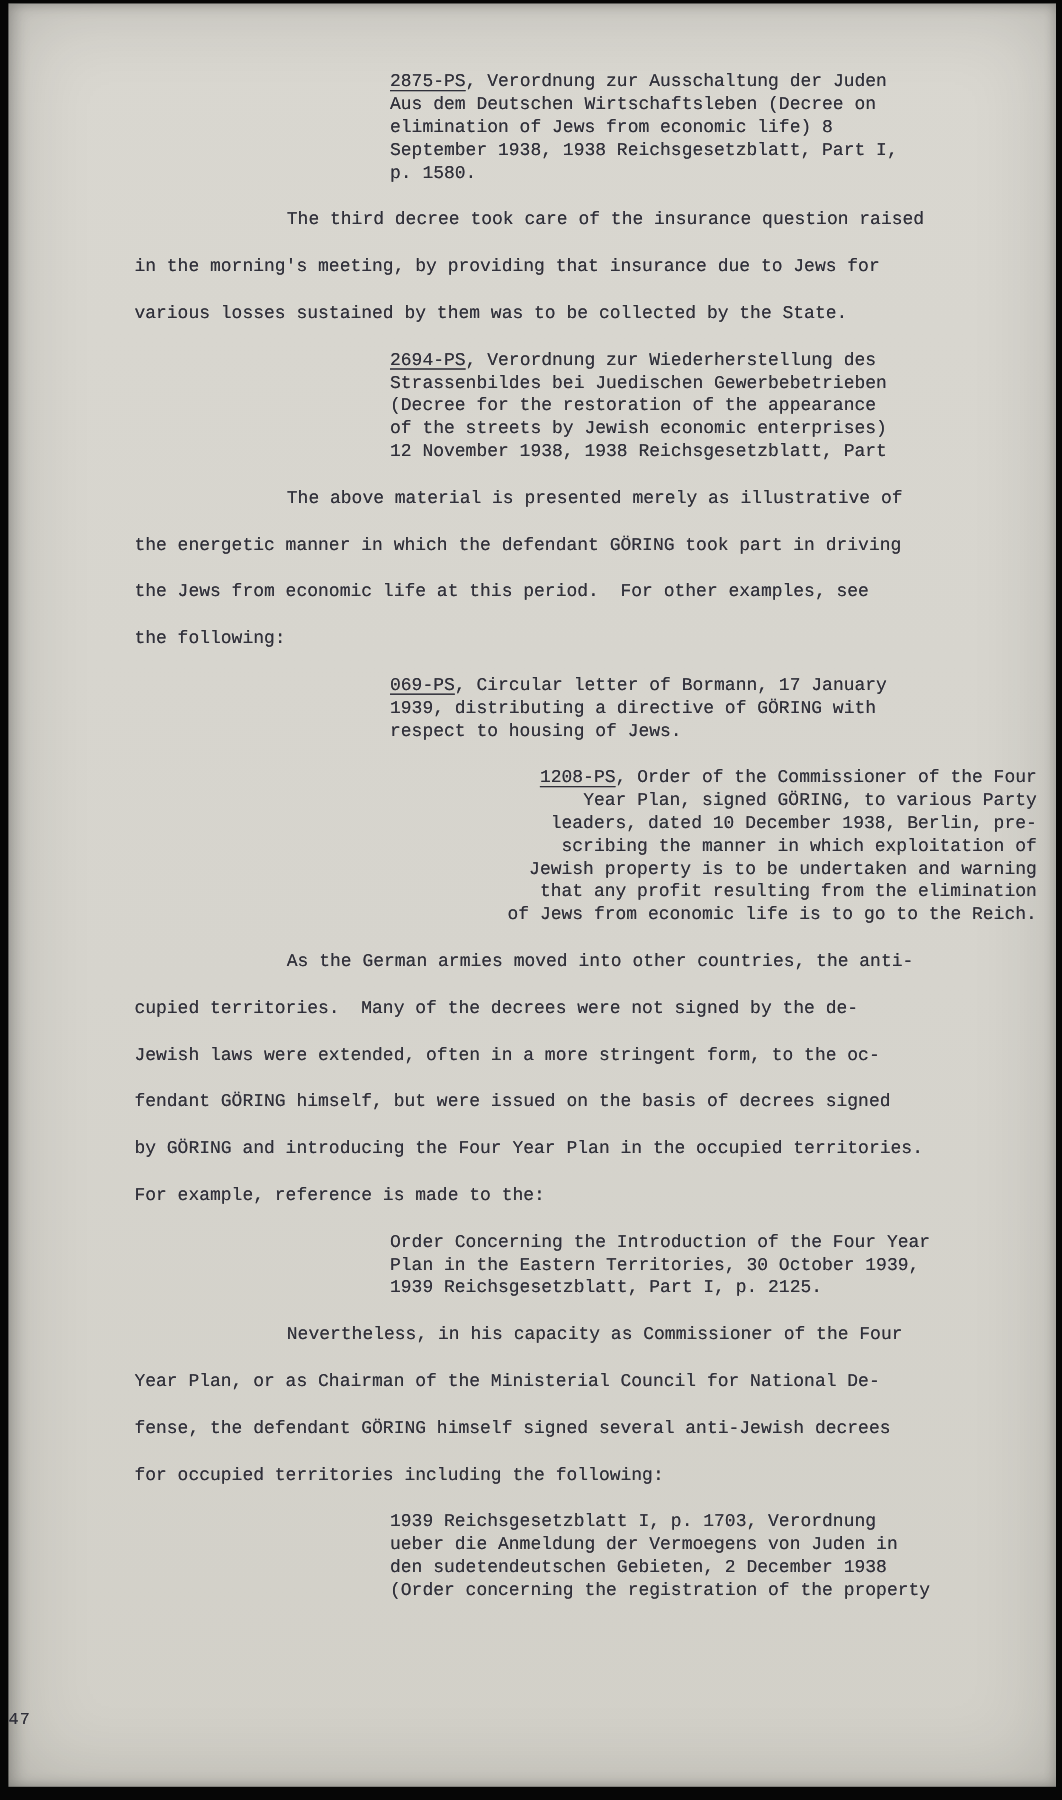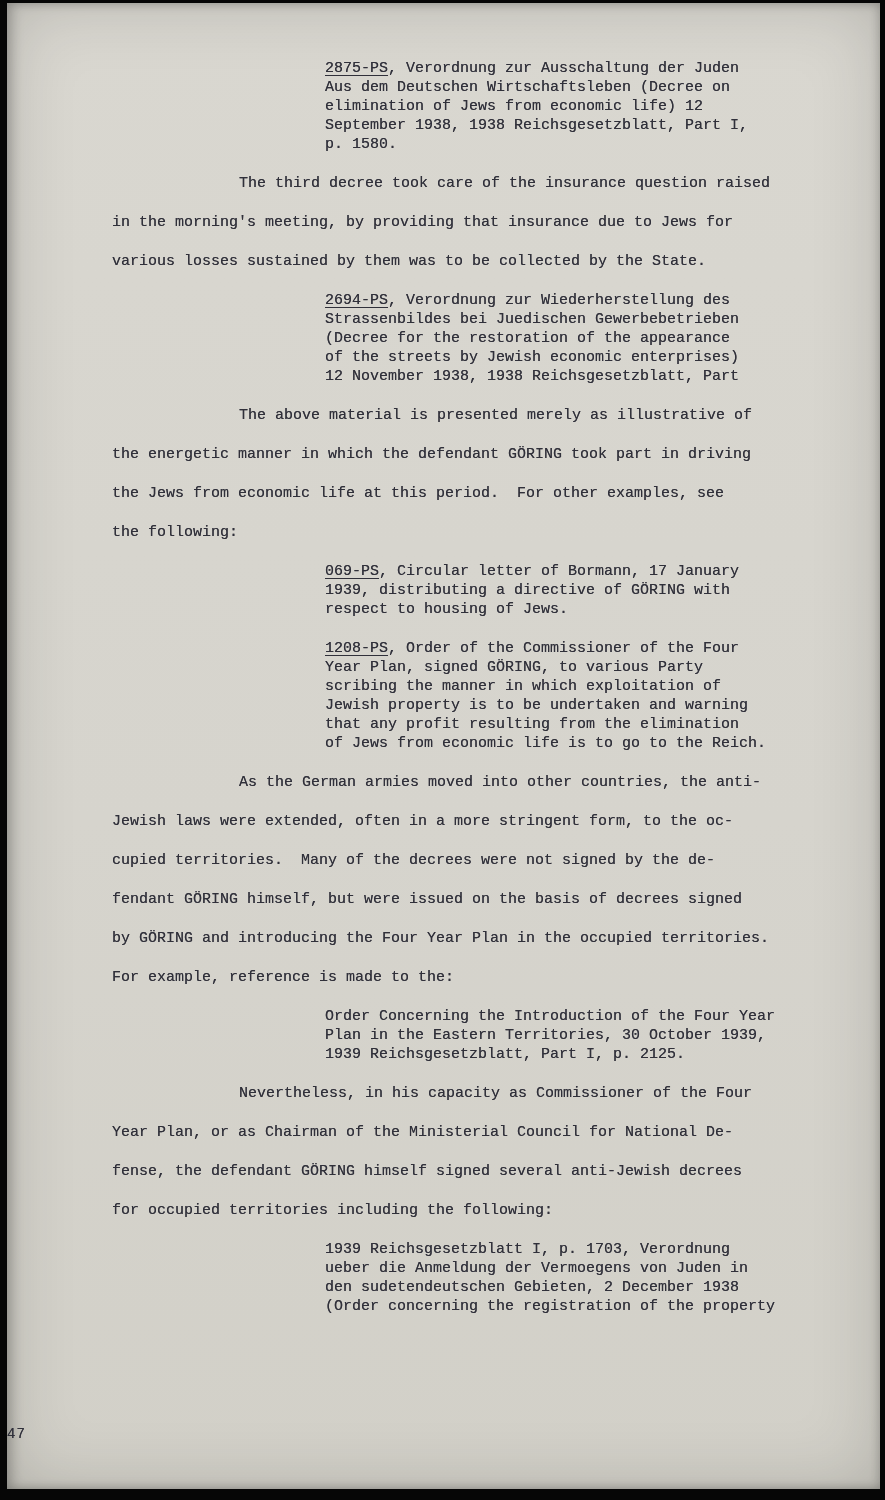--- a/index.html
+++ b/index.html
@@ -15,42 +15,42 @@
     background:linear-gradient(180deg,#d9d7d0 0%, #d6d4cd 55%, #d2d0c8 100%);
     box-shadow: inset 0 0 70px rgba(0,0,0,0.16), inset 5px 0 12px rgba(0,0,0,0.22), inset -3px 0 8px rgba(0,0,0,0.12);
     color:#30303a;
   }
   .content {
     padding:56px 16px 0 105px;
     font-size:15px;
     text-shadow:0 0 0.5px rgba(42,42,54,0.75);
   }
   .citation { margin:0 0 10px 213px; }
-  .citation + .citation { margin-top:20px; }
+  .citation + .citation { margin-top:20px;text-align:right; }
   .cline { line-height:19px; white-space:pre; }
   .paragraph { margin:10px 0; }
   .pline { line-height:39px; white-space:pre;font-family:Liberation Mono, monospace; }
   .indent { padding-left:127px; }
   .ref { text-decoration:underline; text-underline-offset:3px; }
   .pagenum {
     position:absolute; top:1423px; left:0; right:0;
     text-align:left; font-size:14px; letter-spacing:1px;
     text-shadow:0 0 0.5px rgba(42,42,54,0.75);
   }
 </style>
 </head>
 <body>
 
 <div class="scan">
   <div class="content">
 
     <div class="citation">
       <div class="cline"><span class="ref">2875-PS</span><span>, Verordnung zur Ausschaltung der Juden</span></div>
       <div class="cline">Aus dem Deutschen Wirtschaftsleben (Decree on</div>
-      <div class="cline">elimination of Jews from economic life) 12</div>
+      <div class="cline">elimination of Jews from economic life) 8</div>
       <div class="cline">September 1938, 1938 Reichsgesetzblatt, Part I,</div>
       <div class="cline">p. 1580.</div>
     </div>
 
     <div class="paragraph">
       <div class="pline indent">The third decree took care of the insurance question raised</div>
       <div class="pline">in the morning's meeting, by providing that insurance due to Jews for</div>
       <div class="pline">various losses sustained by them was to be collected by the State.</div>
     </div>
 
@@ -71,30 +71,31 @@
 
     <div class="citation">
       <div class="cline"><span class="ref">069-PS</span><span>, Circular letter of Bormann, 17 January</span></div>
       <div class="cline">1939, distributing a directive of GÖRING with</div>
       <div class="cline">respect to housing of Jews.</div>
     </div>
 
     <div class="citation">
       <div class="cline"><span class="ref">1208-PS</span><span>, Order of the Commissioner of the Four</span></div>
       <div class="cline">Year Plan, signed GÖRING, to various Party</div>
+      <div class="cline">leaders, dated 10 December 1938, Berlin, pre-</div>
       <div class="cline">scribing the manner in which exploitation of</div>
       <div class="cline">Jewish property is to be undertaken and warning</div>
       <div class="cline">that any profit resulting from the elimination</div>
       <div class="cline">of Jews from economic life is to go to the Reich.</div>
     </div>
 
     <div class="paragraph">
       <div class="pline indent">As the German armies moved into other countries, the anti-</div>
+      <div class="pline">cupied territories.  Many of the decrees were not signed by the de-</div>
       <div class="pline">Jewish laws were extended, often in a more stringent form, to the oc-</div>
-      <div class="pline">cupied territories.  Many of the decrees were not signed by the de-</div>
       <div class="pline">fendant GÖRING himself, but were issued on the basis of decrees signed</div>
       <div class="pline">by GÖRING and introducing the Four Year Plan in the occupied territories.</div>
       <div class="pline">For example, reference is made to the:</div>
     </div>
 
     <div class="citation">
       <div class="cline">Order Concerning the Introduction of the Four Year</div>
       <div class="cline">Plan in the Eastern Territories, 30 October 1939,</div>
       <div class="cline">1939 Reichsgesetzblatt, Part I, p. 2125.</div>
     </div>

